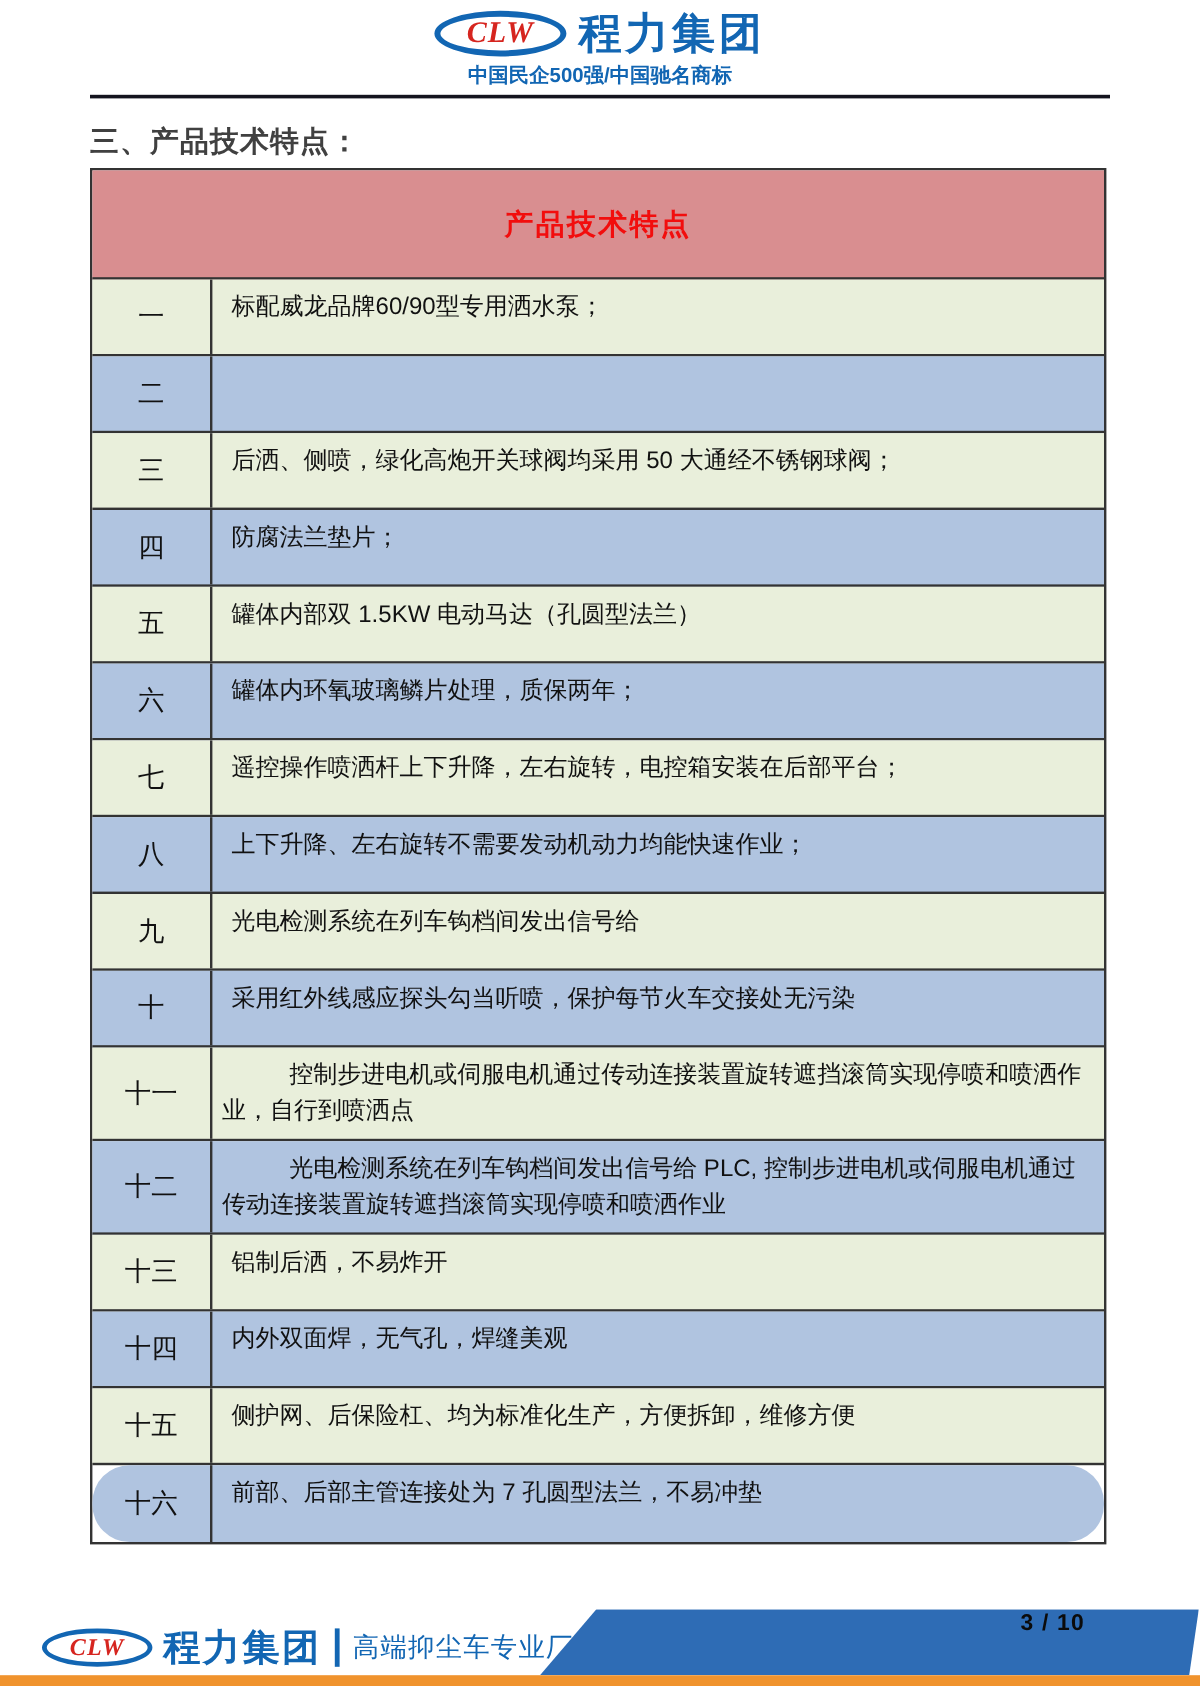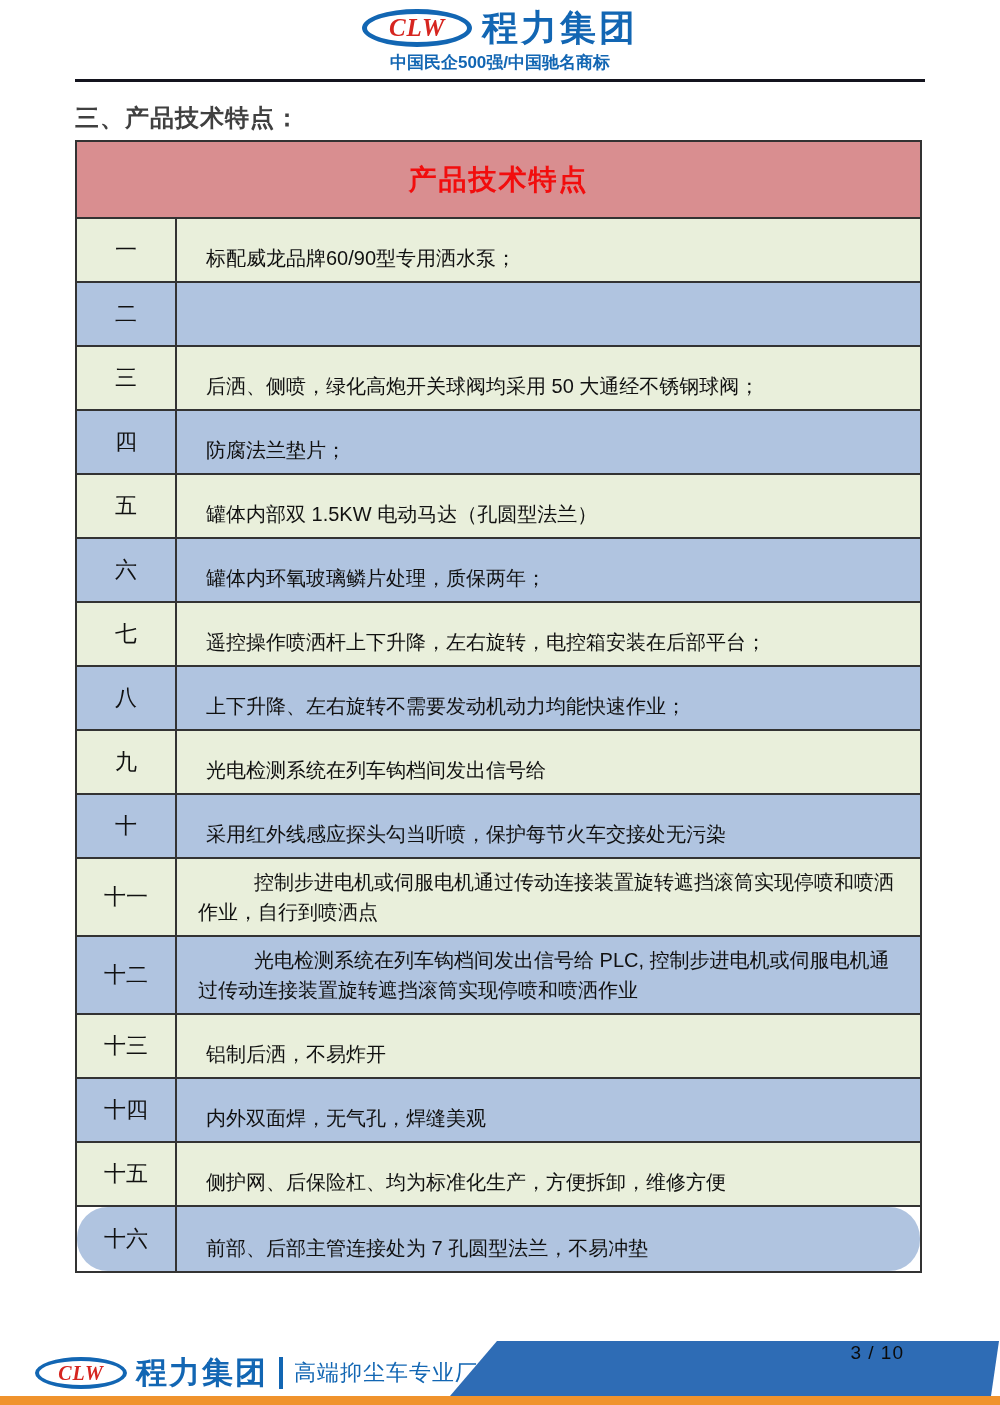--- a/index.html
+++ b/index.html
@@ -39,54 +39,54 @@
   .section-heading{
     margin:20px 0 0 75px;font-size:24px;font-weight:bold;color:#404040;letter-spacing:1px;
   }
 
   
   .feature-table{
     position:absolute;left:75px;top:140px;width:847px;
     border:2px solid var(--table-border);background:#fff;
   }
   .thead{
-    height:77px;background:var(--table-header-bg);
+    height:91px;background:var(--table-header-bg);
     display:flex;align-items:center;justify-content:center;
-    color:var(--table-header-text);font-size:28px;font-weight:bold;letter-spacing:2px;
+    color:var(--table-header-text);font-size:24px;font-weight:bold;letter-spacing:2px;
     border-bottom:2px solid var(--table-border);
   }
   .trow{display:flex;min-height:64px;border-bottom:2px solid var(--table-border);}
   .trow:last-child{border-bottom:none;border-radius:31px;}
   .trow.green{background:var(--row-green);}
   .trow.blue{background:var(--row-blue);}
   .cell-no{
     flex:0 0 100px;width:100px;border-right:2px solid var(--table-border);
     display:flex;align-items:center;justify-content:center;
     font-size:22px;color:var(--ink);
   }
-  .cell-text{flex:1;display:flex;align-items:flex-end;padding:8px 12px 8px 16px;margin-left:13px;}
+  .cell-text{flex:1;display:flex;align-items:flex-start;padding:8px 12px 8px 16px;}
   .cell-text .txt{display:block;width:100%;font-size:20px;line-height:1.5;color:var(--ink);}
   .trow.indent .cell-text{padding-left:8px;}
   .trow.indent .txt{text-indent:56px;}
 
   
   .footer-left{
     position:absolute;left:35px;top:1352px;display:flex;align-items:center;gap:9px;
   }
   .clw-oval.small{width:92px;height:32px;border-width:4px;font-size:20px;}
   .footer-brand{color:var(--brand-blue);font-size:31px;font-weight:bold;letter-spacing:2px;}
   .footer-sep{width:4px;height:32px;background:var(--brand-blue);margin:0 2px;}
   .footer-tagline{color:var(--brand-blue);font-size:22px;font-weight:normal;letter-spacing:1px;}
   .footer-shape{
     position:absolute;left:450px;top:1341px;width:550px;height:55px;
     background:var(--footer-blue);
     clip-path:polygon(47px 0,549px 0,541px 100%,0 100%);
   }
   .page-number{
-    position:absolute;right:96px;top:1px;color:#0b0b0b;font-size:19px;letter-spacing:1px;
+    position:absolute;right:96px;top:1px;color:#0b0b0b;font-size:19px;letter-spacing:1px;font-weight:bold;
   }
   .footer-bar{
     position:absolute;left:0;top:1396px;width:1000px;height:9px;background:var(--footer-orange);
   }
 </style>
 </head>
 <body>
 
 <div class="header">
   <div class="logo-row">

